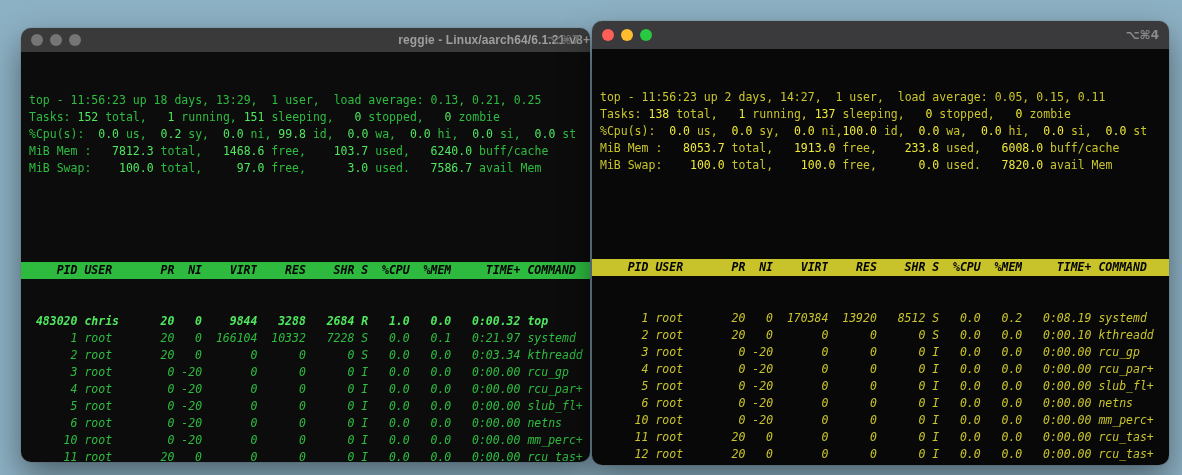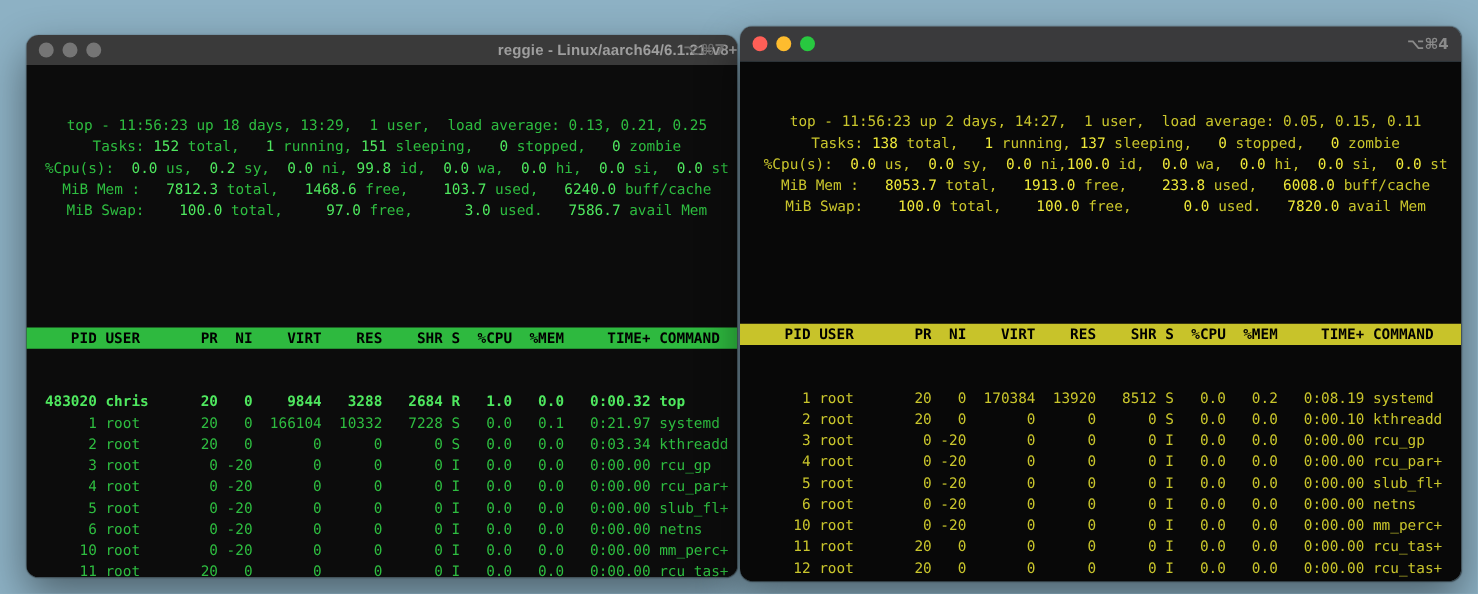--- a/index.html
+++ b/index.html
@@ -20,27 +20,27 @@
             font-size:12px; font-weight:700; letter-spacing:.1px; }
   .shortcut { position:absolute; right:10px; font-size:12px; font-weight:700;
               font-family:"DejaVu Sans", sans-serif; }
 
   .screen { width:100%; font-family:"DejaVu Sans Mono", monospace;
             font-size:11.5px; line-height:17px; padding:6px 0 0 8px;
             overflow:hidden; white-space:pre; }
   #win-left  .screen { height:410px; }
   #win-right .screen { height:432px; }
 
-  .line { white-space:pre; color:var(--fg);text-align:center; }
+  .line { white-space:pre; color:var(--fg); }
   .line .b { font-weight:400; color:var(--fgb); }
   .blank-line { height:17px; }
 
   .prow { display:grid;
           grid-template-columns:7ch 9ch 3ch 3ch 7ch 6ch 6ch 1ch 5ch 5ch 9ch auto;
-          column-gap:1ch; color:var(--fg); white-space:pre; }
+          column-gap:1ch; color:var(--fg); white-space:pre;font-style:italic; }
   .prow > span { overflow:hidden; }
   .prow .a-r { text-align:right; }
   .prow .a-l { text-align:left; }
   .prow.bold { font-weight:700; color:var(--fgb); }
   .phead { background:var(--hbg); color:var(--hfg); font-weight:700;
            margin-left:-8px; padding-left:8px; }
 </style>
 </head>
 <body style="background: rgb(141, 177, 196);">
 

